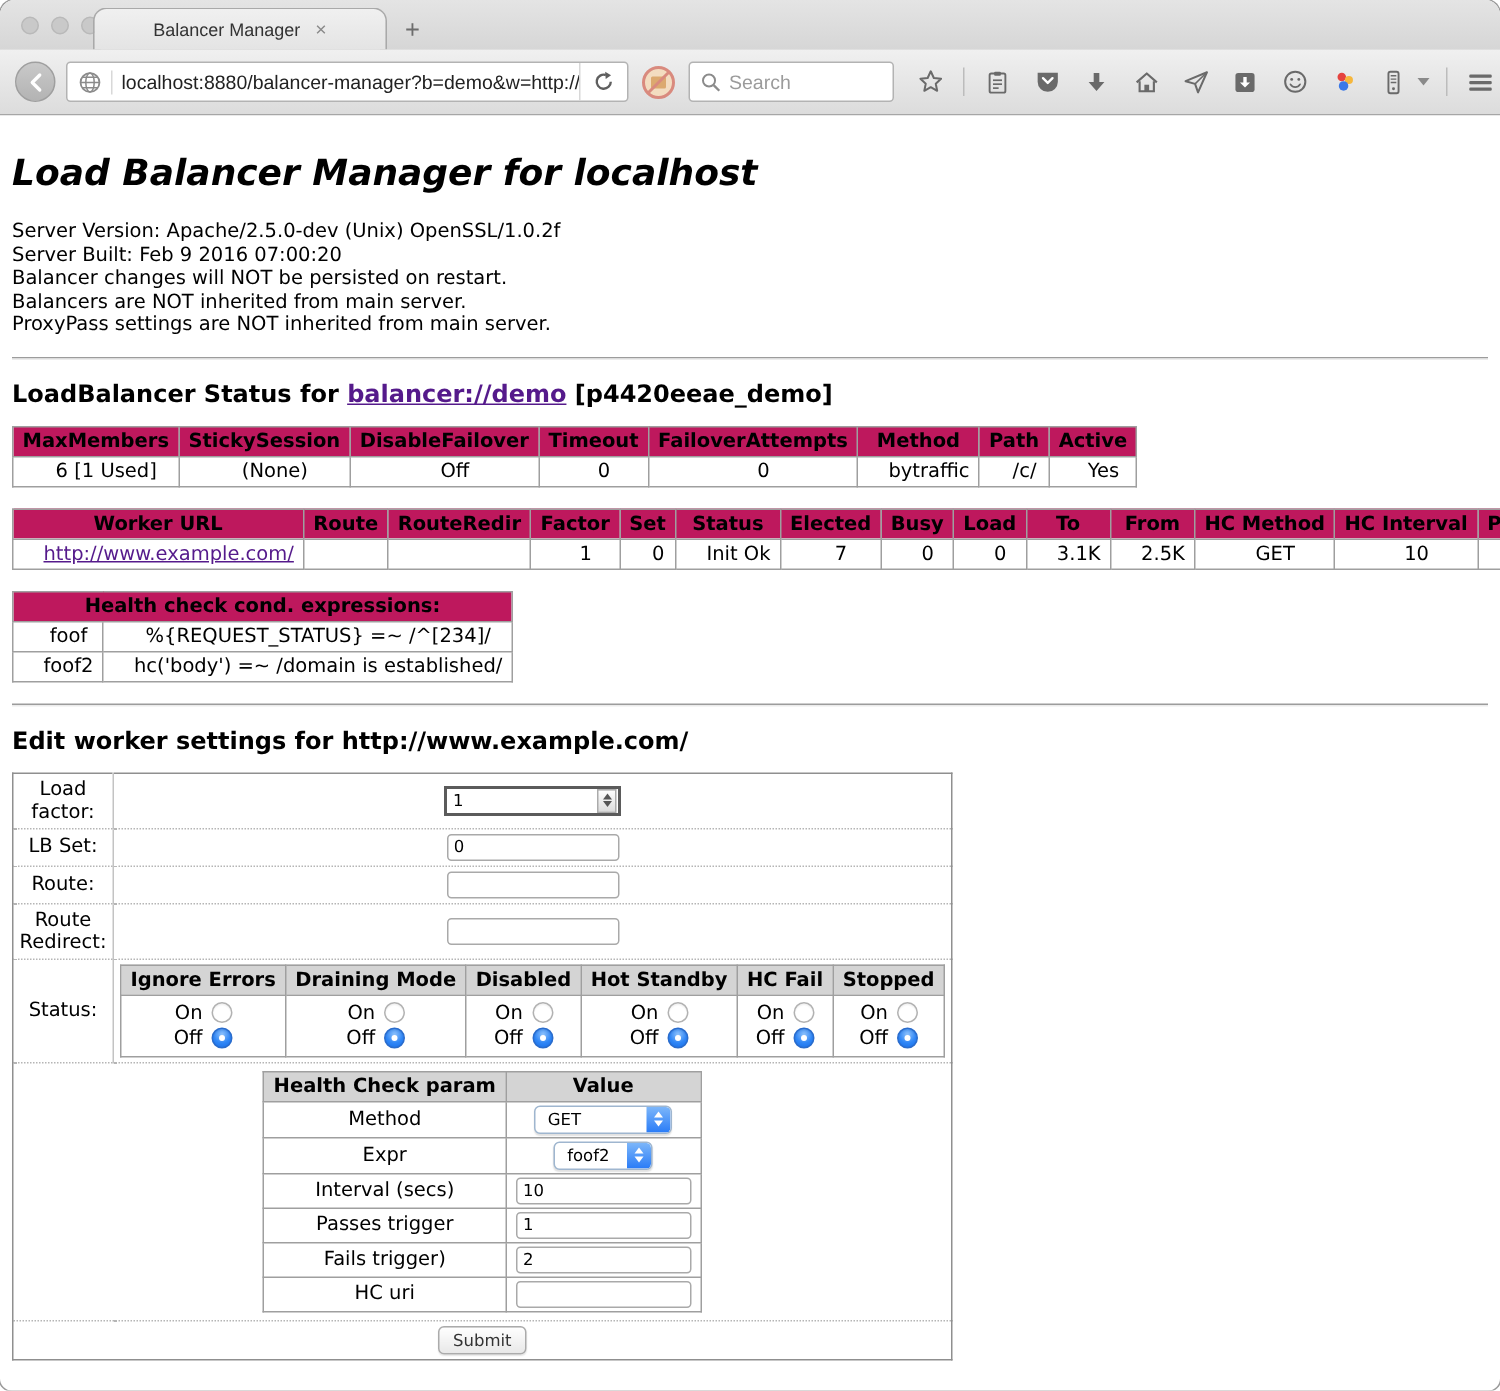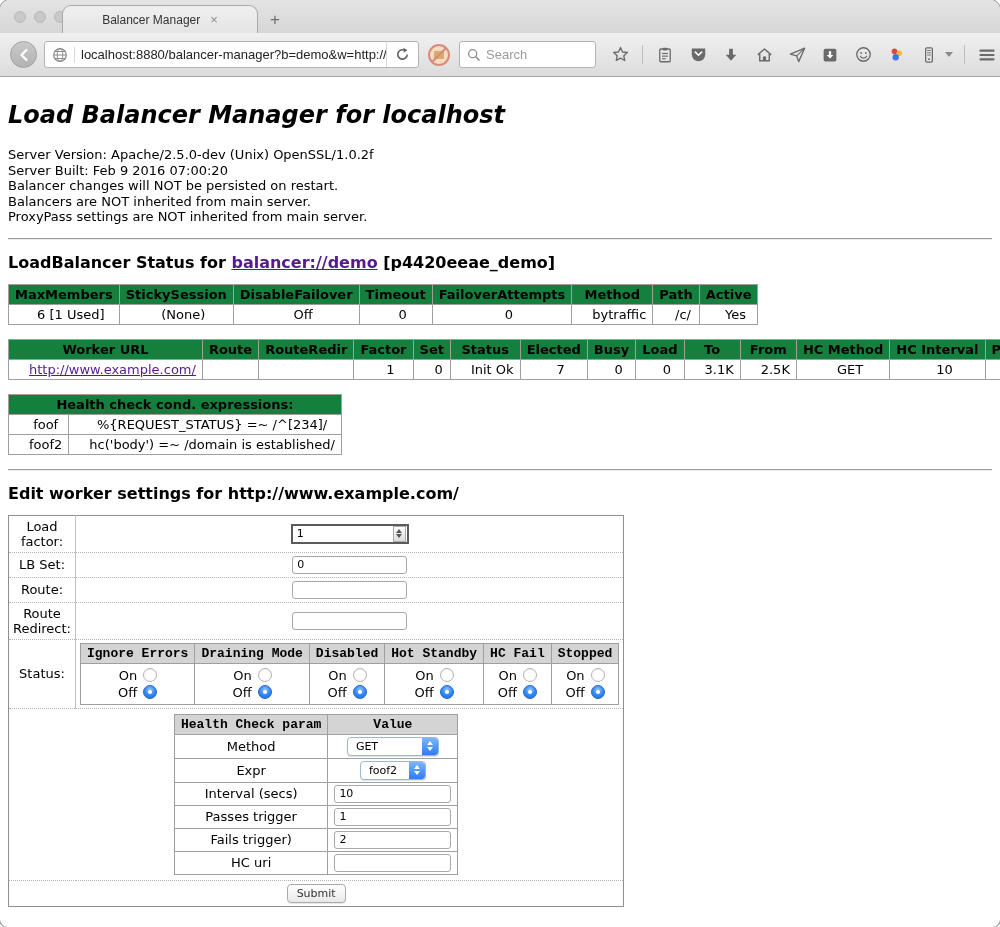--- a/index.html
+++ b/index.html
@@ -49,21 +49,21 @@
   h1.page-title { font-size: 24px; font-weight: bold; margin: 16px 0 18px 0; letter-spacing: 0; font-style: italic; }
   .server-info div { font-size: 13px; line-height: 15.5px; }
   hr.rule { border: none; border-top: 1px solid #9c9c9c; border-bottom: 1px solid #ececec;
             margin: 13px 0; }
   h3.section { font-size: 16px; font-weight: bold; margin: 10px 0 12px 0; }
   a.plink { color: #551a8b; text-decoration: underline; }
 
   table.data { border-collapse: collapse; font-size: 13px; margin: 4px 0 14px 0; }
   table.data th, table.data td { border: 1px solid #9f9f9f; padding: 2px 6px; text-align: center;
                                  white-space: nowrap; }
-  table.data th { background: #15803d; font-weight: bold; }
+  table.data th { background: #be185d; font-weight: bold; }
   table.data td { background: #fff; padding-left: 20px; }
 
   
   table.form-outer { border-collapse: collapse; border: 1px solid #8f8f8f; font-size: 13px;
                      width: 565px; margin-top: 10px; }
   table.form-outer > tbody > tr > td { border-top: 1px dotted #b5b5b5; padding: 3px 4px; }
   table.form-outer > tbody > tr:first-child > td { border-top: none; }
   td.flabel { width: 100px; text-align: center; border-right: 1px solid #c3c3c3; }
   td.fvalue { text-align: center; }
   input.txt { width: 115px; height: 18px; border: 1px solid #a9a9a9; border-radius: 3px;
@@ -72,21 +72,21 @@
              width: 118px; height: 20px; padding-left: 4px; }
   .numwrap .numval { flex: 1; text-align: left; font-size: 11px; }
   .spinner { width: 13px; height: 16px; border: 1px solid #ababab; background: linear-gradient(#fdfdfd,#dcdcdc);
              display: flex; flex-direction: column; align-items: center; justify-content: center; gap: 1px; margin-right: 1px; }
   .spinner i { width: 0; height: 0; border-left: 3px solid transparent; border-right: 3px solid transparent; }
   .spinner i.up { border-bottom: 4px solid #555; }
   .spinner i.dn { border-top: 4px solid #555; }
 
   table.nested { border-collapse: collapse; font-size: 13px; }
   table.nested th, table.nested td { border: 1px solid #9f9f9f; padding: 2px 6px; text-align: center; }
-  table.nested th { background: #d4d4d4; font-weight: bold; white-space: nowrap; font-family: Liberation Mono, monospace; }
+  table.nested th { background: #d4d4d4; font-weight: bold; white-space: nowrap; }
 
   .onoff { display: inline-grid; grid-template-columns: auto auto; gap: 2px 6px; align-items: center;
            justify-content: center; padding: 2px 0; }
   .onoff .lbl { text-align: right; }
   .mac-radio { width: 14px; height: 14px; border-radius: 50%; background: #fff;
                border: 1px solid #b2b2b2; display: inline-block; position: relative;
                box-shadow: inset 0 1px 1px rgba(0,0,0,.06); }
   .mac-radio.checked { background: radial-gradient(circle at 50% 30%, #8ec2fb 0%, #2f86f6 55%, #156de8 100%);
                        border-color: #2a6ccc; }
   .mac-radio.checked::after { content: ""; position: absolute; left: 4px; top: 4px; width: 4px; height: 4px;

